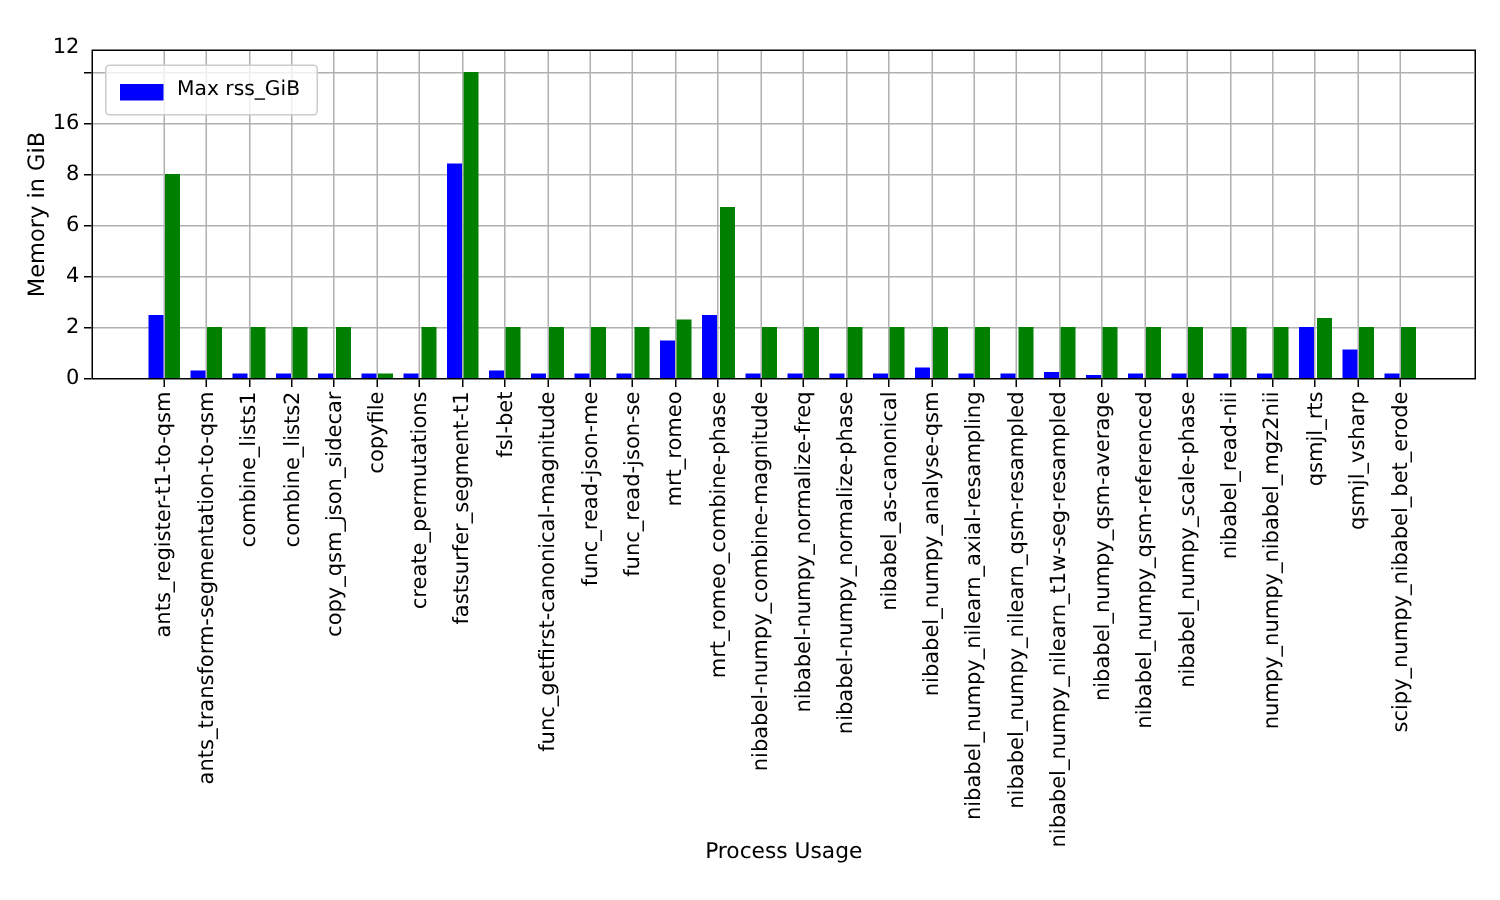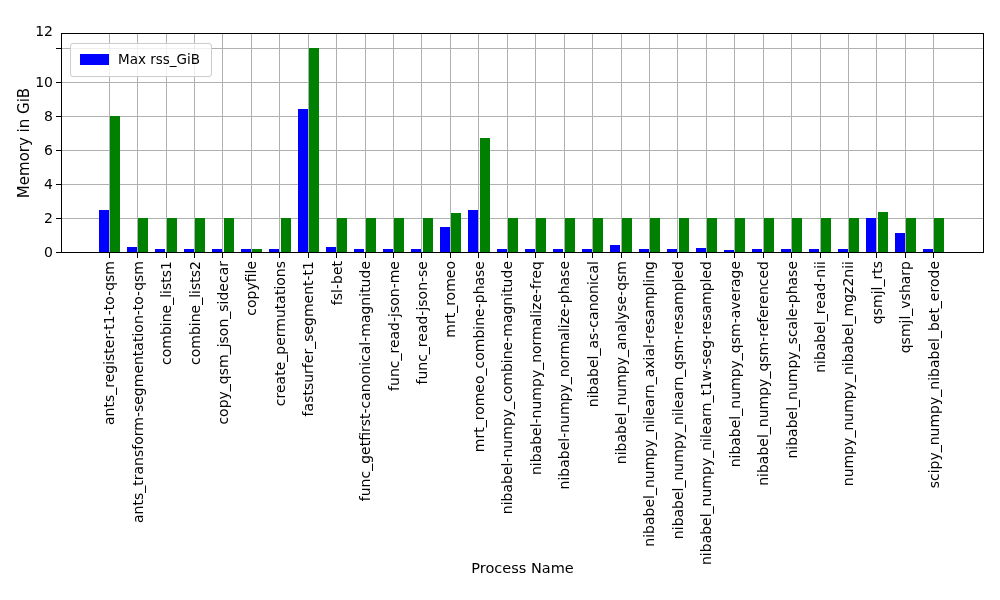--- a/index.html
+++ b/index.html
@@ -32,21 +32,21 @@
   .vgrid { position: absolute; top: 0; height: 100%; width: 1px; background: #b0b0b0; }
   .bar { position: absolute; bottom: 0; }
   .legend {
     position: absolute; left: 8px; top: 9px;
     background: rgba(255,255,255,0.8);
     border: 1px solid #cccccc; border-radius: 3px;
     padding: 8px 11px 9px 9px;
     display: flex; flex-direction: column; gap: 8px;
     z-index: 5;
   }
-  .legend-entry { display: flex; align-items: center; gap: 9px; }
+  .legend-entry { display: flex; align-items: flex-end; gap: 9px; }
   .legend-swatch { width: 29px; height: 11px; flex: 0 0 auto; }
   .legend-label { font-size: 13.5px; line-height: 15px; white-space: nowrap; }
   .ytick-label {
     position: absolute; left: 0; width: 53px; height: 18px;
     text-align: right; font-size: 14px; line-height: 18px;
   }
   .ytick-mark { position: absolute; left: 56px; width: 5px; height: 1px; background: #000; }
   .xtick-mark { position: absolute; top: 253px; width: 1px; height: 5px; background: #000; }
   .xtick-wrap { position: absolute; top: 261px; width: 0; height: 0; }
   .xtick-label-text {
@@ -171,21 +171,21 @@
       <div class="ytick-label" style="top: 243px;">0</div>
       <div class="ytick-mark" style="top: 251.5px;"></div>
       <div class="ytick-label" style="top: 209.017px;">2</div>
       <div class="ytick-mark" style="top: 217.517px;"></div>
       <div class="ytick-label" style="top: 175.034px;">4</div>
       <div class="ytick-mark" style="top: 183.534px;"></div>
       <div class="ytick-label" style="top: 141.051px;">6</div>
       <div class="ytick-mark" style="top: 149.551px;"></div>
       <div class="ytick-label" style="top: 107.069px;">8</div>
       <div class="ytick-mark" style="top: 115.569px;"></div>
-      <div class="ytick-label" style="top: 73.0857px;">10</div>
+      <div class="ytick-label" style="top: 73.0857px;">16</div>
       <div class="ytick-mark" style="top: 81.5857px;"></div>
       <div class="ytick-label" style="top: 22px;">12</div>
       <div class="ytick-mark" style="top: 47.6029px;"></div>
     </div>
   <div id="xaxis">
       <div class="xtick-mark" style="left: 108.717px;"></div>
       <div class="xtick-wrap" style="left: 109.217px;">
         <div class="xtick-label-text">ants_register-t1-to-qsm</div>
       </div>
       <div class="xtick-mark" style="left: 137.15px;"></div>
@@ -299,14 +299,14 @@
       <div class="xtick-mark" style="left: 904.85px;"></div>
       <div class="xtick-wrap" style="left: 905.35px;">
         <div class="xtick-label-text">qsmjl_vsharp</div>
       </div>
       <div class="xtick-mark" style="left: 933.283px;"></div>
       <div class="xtick-wrap" style="left: 933.783px;">
         <div class="xtick-label-text">scipy_numpy_nibabel_bet_erode</div>
       </div>
     </div>
 
-  <div class="xlabel">Process Name</div>
+  <div class="xlabel">Process Usage</div>
 </div>
 
 </body></html>

